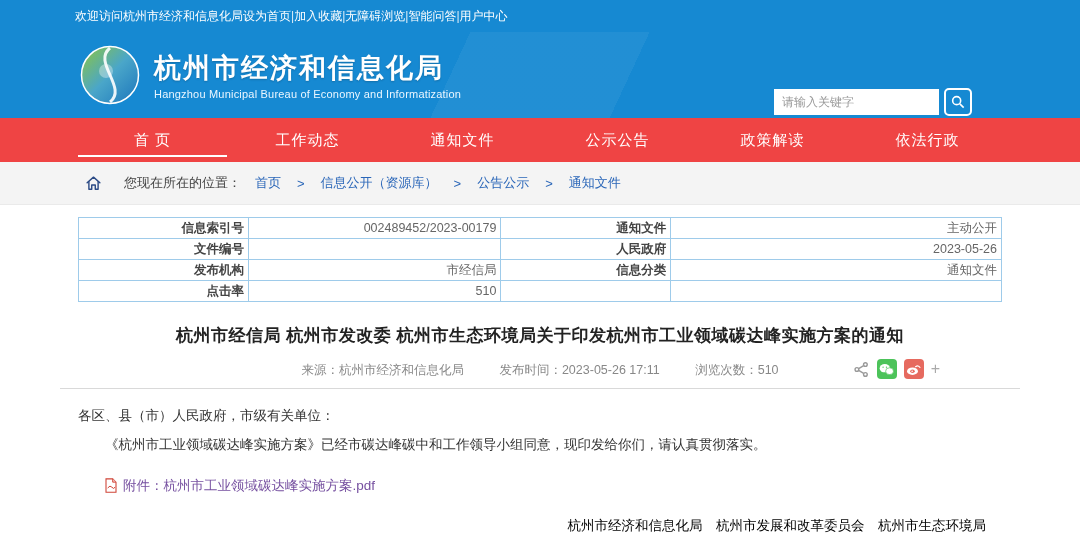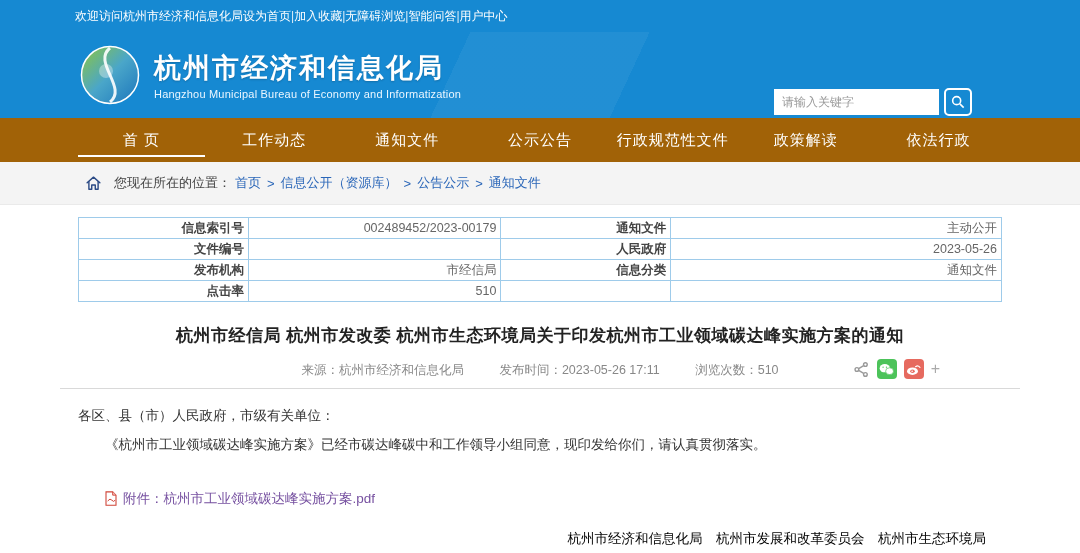--- a/index.html
+++ b/index.html
@@ -27,29 +27,29 @@
     text-shadow:0 1px 2px rgba(0,0,0,.2); }
   .site-name-en { color:#eaf6ff; font-size:11px; margin-top:2px; letter-spacing:.2px; }
   .search { position:absolute; right:108px; top:56px; display:flex; align-items:center; gap:5px; }
   .search input { width:165px; height:26px; border:none; background:#fff; font-size:12px;
     padding:0 8px; color:#333; outline:none; }
   .search input::placeholder { color:#999; }
   .search-btn { width:28px; height:28px; background:transparent; border:2px solid #fff;
     border-radius:5px; cursor:pointer; display:flex; align-items:center; justify-content:center; padding:0; }
 
   
-  .nav { height:44px; background:#a16207; display:flex; padding:0 75px; }
+  .nav { height:44px; background:#ef4444; display:flex; padding:0 75px; }
   .nav-item { flex:1; position:relative; display:flex; align-items:center; justify-content:center;
     color:#fff; font-size:15px; cursor:pointer; letter-spacing:1px; }
   .nav-item.active::after { content:""; position:absolute; left:3px; right:3px; bottom:5px;
     height:2px; background:#fff; }
 
   
   .breadcrumb { height:43px; background:#f4f4f4; border-bottom:1px solid #eaeaea;
-    display:flex; align-items:center; padding:0 85px; font-size:13px; color:#444; gap:4px; }
+    display:flex; align-items:center; padding:0 85px; font-size:13px; color:#444; gap:14px; }
   .breadcrumb .home-ico { display:flex; margin-right:8px; }
   .breadcrumb a { color:#2a66b8; text-decoration:none; }
   .breadcrumb .sep { color:#2a66b8; margin:0 2px; }
 
   
   .content { padding:12px 78px 0; }
 
   table.info { width:100%; border-collapse:collapse; table-layout:fixed; }
   table.info td { border:1px solid #9ecbea; height:21px; font-size:12.5px;
     text-align:right; vertical-align:middle; padding:0 4px; }
@@ -68,21 +68,21 @@
   .share .wechat { background:#4cc35a; }
   .share .weibo { background:#e66a5f; }
   .share .more { color:#aaa; font-size:16px; cursor:pointer; }
 
   .divider { border-bottom:1px solid #d9d9d9; margin:9px -18px 0; }
 
   .body-text p { font-size:13.5px; color:#333; line-height:1.7; }
   .p1 { margin-top:16px; }
   .p2 { text-indent:2em; margin-top:6px; }
 
-  .attachment { margin-top:33px; margin-left:26px; display:flex; align-items:center; gap:5px;
+  .attachment { margin-top:20px; margin-left:26px; display:flex; align-items:center; gap:5px;
     font-size:13.5px; }
   .attachment a { color:#7650a0; text-decoration:none; }
 
   .signatures { margin-top:22px; text-align:right; font-size:13.5px; color:#000000; padding-right:16px; }
 </style>
 </head>
 <body>
 
 <div class="page">
 
@@ -133,21 +133,20 @@
         </span>
       </button>
     </div>
   </div>
 
   <div class="nav">
     <div class="nav-item active">首 页</div>
     <div class="nav-item">工作动态</div>
     <div class="nav-item">通知文件</div>
     <div class="nav-item">公示公告</div>
-    <div class="nav-item">行政规范性文件</div>
     <div class="nav-item">政策解读</div>
     <div class="nav-item">依法行政</div>
   </div>
 
   <div class="breadcrumb">
     <span class="home-ico">
       <svg width="17" height="17" viewBox="0 0 24 24" fill="none" stroke="#2b4a85" stroke-width="2" stroke-linecap="round" stroke-linejoin="round">
         <path d="M3 11 L12 3 L21 11"></path>
         <path d="M5.5 9.5 V20 H9.5 V14 H14.5 V20 H18.5 V9.5"></path>
       </svg>

